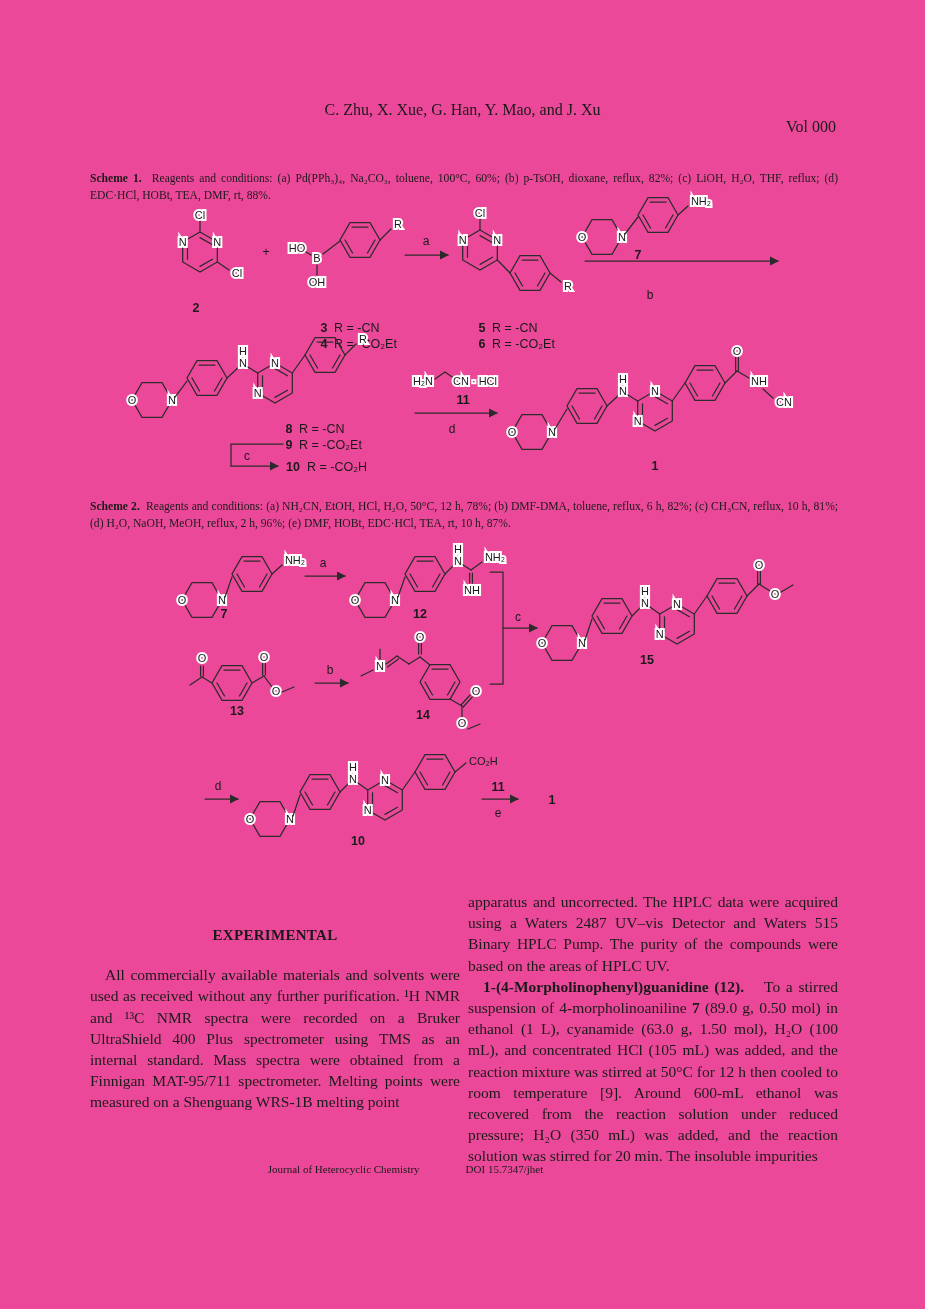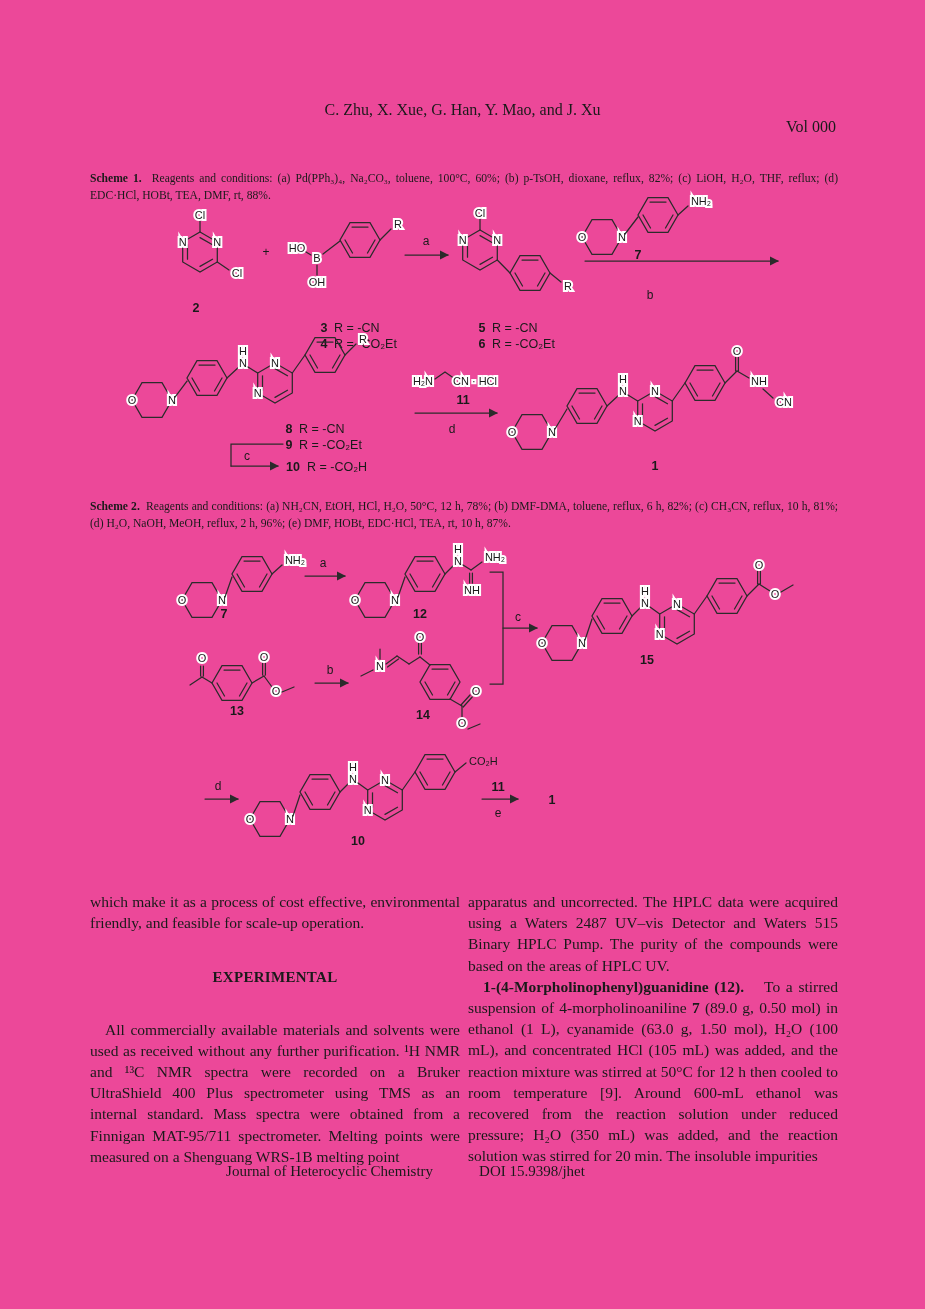--- a/index.html
+++ b/index.html
@@ -45,28 +45,28 @@
     text-anchor:middle;
   }
   .col {
     position:absolute; top:891px; width:370px; font-size:15.5px;
     line-height:21.2px; text-align:justify;
   }
   .col-left { left:90px; }
   .col-right { left:468px;font-family:Liberation Serif, serif; }
   .col p.indent { text-indent:15px; }
   .experimental-heading {
-    margin-top:34px; margin-bottom:30px; text-align:center; font-weight:bold;
+    margin-top:34px; margin-bottom:18px; text-align:center; font-weight:bold;
     font-size:15px; letter-spacing:0.3px;
   }
   .para-lead { font-weight:bold; margin-right:20px; }
   .bold { font-weight:bold; }
   .footer {
     position:absolute; left:0; top:1163px; width:811px; display:flex;
-    justify-content:center; gap:46px; font-size:15px;
+    justify-content:center; gap:46px; font-size:11px;
   }
 </style>
 </head>
 <body>
 
 <div class="page">
 
   <div class="header-authors">C. Zhu, X. Xue, G. Han, Y. Mao, and J. Xu</div>
   <div class="header-vol">Vol 000</div>
 
@@ -365,28 +365,27 @@
 
     <g>
       <text class="cn" x="408" y="248">11</text>
       <line class="bond" x1="392" y1="256" x2="428" y2="256" marker-end="url(#arr)"></line>
       <text class="al" x="408" y="274">e</text>
       <text class="cn" x="462" y="261">1</text>
     </g>
   </svg>
 
   <div class="col col-left">
-    <p>which make it as a process of cost effective, environmental friendly, and feasible for scale-up operation.</p>
     <p class="experimental-heading">EXPERIMENTAL</p>
     <p class="indent">All commercially available materials and solvents were used as received without any further purification. ¹H NMR and ¹³C NMR spectra were recorded on a Bruker UltraShield 400 Plus spectrometer using TMS as an internal standard. Mass spectra were obtained from a Finnigan MAT-95/711 spectrometer. Melting points were measured on a Shenguang WRS-1B melting point</p>
   </div>
 
   <div class="col col-right">
     <p>apparatus and uncorrected. The HPLC data were acquired using a Waters 2487 UV–vis Detector and Waters 515 Binary HPLC Pump. The purity of the compounds were based on the areas of HPLC UV.</p>
     <p class="indent"><span class="para-lead">1-(4-Morpholinophenyl)guanidine (12).</span><span>To a stirred suspension of 4-morpholinoaniline </span><span class="bold">7</span><span> (89.0 g, 0.50 mol) in ethanol (1 L), cyanamide (63.0 g, 1.50 mol), H₂O (100 mL), and concentrated HCl (105 mL) was added, and the reaction mixture was stirred at 50°C for 12 h then cooled to room temperature [9]. Around 600-mL ethanol was recovered from the reaction solution under reduced pressure; H₂O (350 mL) was added, and the reaction solution was stirred for 20 min. The insoluble impurities</span></p>
   </div>
 
   <div class="footer">
     <span>Journal of Heterocyclic Chemistry</span>
-    <span>DOI 15.9398/jhet</span>
+    <span>DOI 15.7347/jhet</span>
   </div>
 
 </div>
 
 </body></html>

